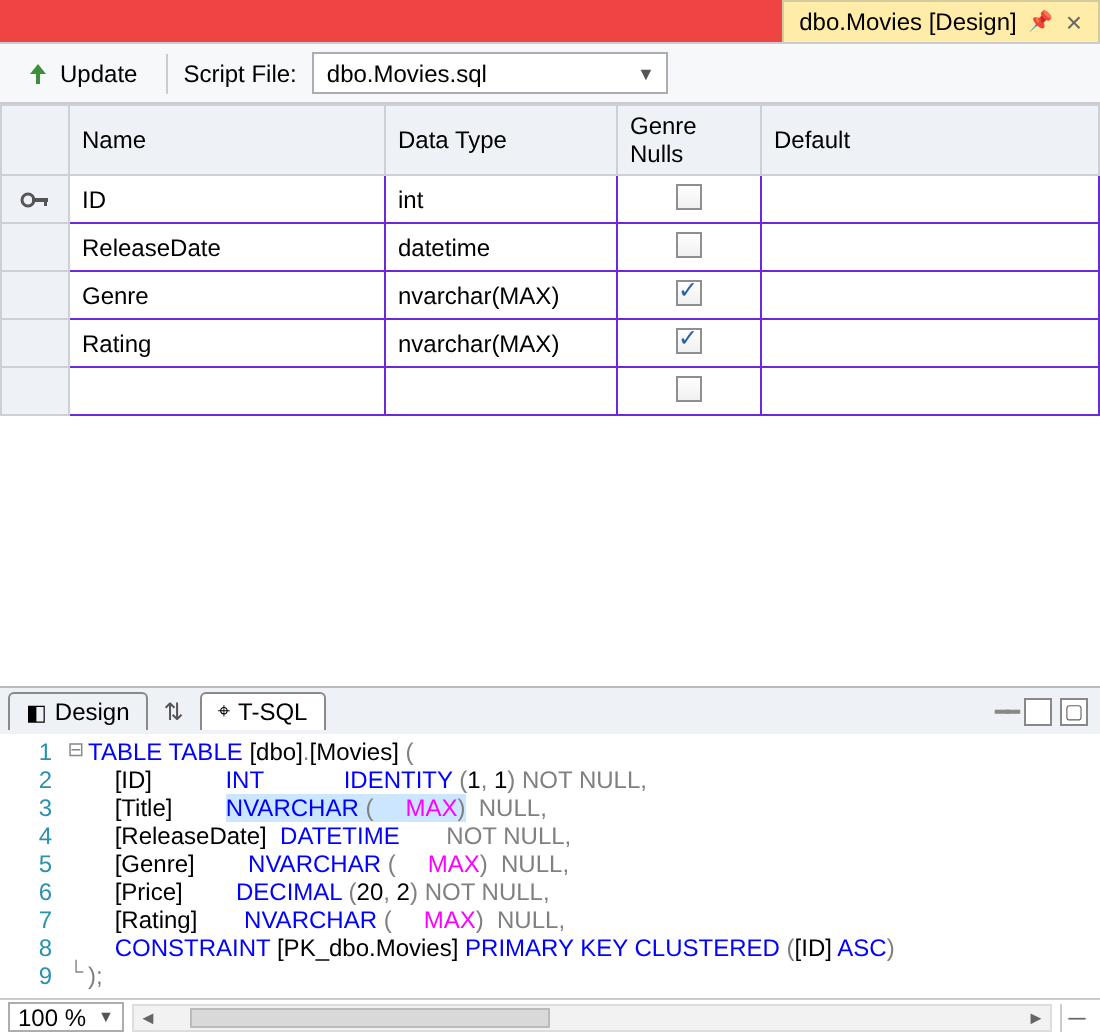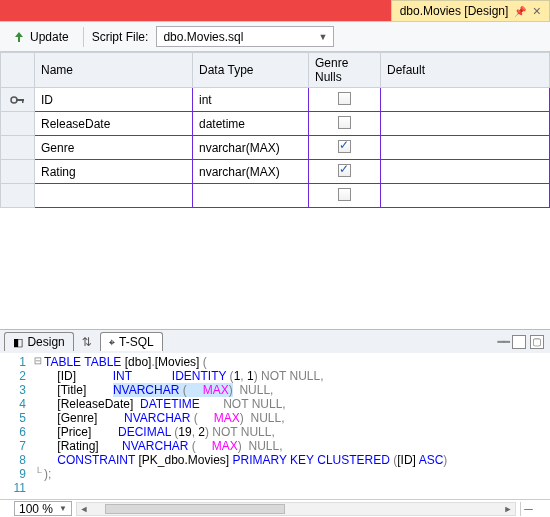--- a/index.html
+++ b/index.html
@@ -45,21 +45,21 @@
 .cline { display: flex; white-space: pre; }
 .gutter { width: 32px; text-align: right; color: #2b91af; padding-right: 6px; user-select: none; }
 .fold { width: 12px; color: #888; font-size: 10px; text-align: center; }
 .ctxt { flex: 1; color: #000; }
 .kw { color: #0000ff; }
 .tp { color: #0000ff; }
 .gray { color: #808080; }
 .pink { color: #ff00ff; padding-left: 16px; }
 .sel { background: #cde6ff; }
 
-.status { display: flex; align-items: center; border-top: 1px solid #ccc; height: 18px; padding: 0 14px; gap: 4px; font-size: 11px; }
+.status { display: flex; align-items: center; border-top: 1px solid #ccc; height: 18px; padding: 0 4px; gap: 4px; font-size: 11px; }
 .zoom { border: 1px solid #abadb3; padding: 0 4px; display: flex; align-items: center; gap: 6px; height: 15px; }
 .hscroll { flex: 1; height: 14px; background: #f2f2f2; border: 1px solid #ddd; display: flex; align-items: center; }
 .hscroll .thumb { width: 180px; height: 10px; background: #d9d9d9; border: 1px solid #bbb; margin-left: 14px; }
 .hscroll .arrow { width: 14px; text-align: center; color: #666; font-size: 9px; }
 .hscroll .arrow.right { margin-left: auto; }
 .vtools { border-left: 1px solid #ccc; width: 16px; text-align: center; color: #666; }
 </style>
 </head>
 <body>
 
@@ -163,25 +163,24 @@
     <span class="box-icon">▢</span>
   </div>
 </div>
 
 <div class="code">
   <div class="cline"><span class="gutter">1</span><span class="fold">⊟</span><span class="ctxt"><span class="kw">TABLE</span><span class="kw"> TABLE</span><span> [dbo]</span><span class="gray">.</span><span>[Movies]</span><span class="gray"> (</span></span></div>
   <div class="cline"><span class="gutter">2</span><span class="fold"></span><span class="ctxt"><span>    [ID]           </span><span class="tp">INT</span><span>            </span><span class="kw">IDENTITY</span><span class="gray"> (</span><span>1</span><span class="gray">, </span><span>1</span><span class="gray">) </span><span class="gray">NOT</span><span class="gray"> NULL,</span></span></div>
   <div class="cline"><span class="gutter">3</span><span class="fold"></span><span class="ctxt"><span>    [Title]        </span><span class="sel"><span class="tp">NVARCHAR</span><span class="gray"> (</span><span class="pink">MAX</span><span class="gray">)</span></span><span>  </span><span class="gray">NULL,</span></span></div>
   <div class="cline"><span class="gutter">4</span><span class="fold"></span><span class="ctxt"><span>    [ReleaseDate]  </span><span class="tp">DATETIME</span><span>       </span><span class="gray">NOT</span><span class="gray"> NULL,</span></span></div>
   <div class="cline"><span class="gutter">5</span><span class="fold"></span><span class="ctxt"><span>    [Genre]        </span><span class="tp">NVARCHAR</span><span class="gray"> (</span><span class="pink">MAX</span><span class="gray">)  </span><span class="gray">NULL,</span></span></div>
-  <div class="cline"><span class="gutter">6</span><span class="fold"></span><span class="ctxt"><span>    [Price]        </span><span class="tp">DECIMAL</span><span class="gray"> (</span><span>19</span><span class="gray">, </span><span>2</span><span class="gray">) </span><span class="gray">NOT</span><span class="gray"> NULL,</span></span></div>
+  <div class="cline"><span class="gutter">6</span><span class="fold"></span><span class="ctxt"><span>    [Price]        </span><span class="tp">DECIMAL</span><span class="gray"> (</span><span>20</span><span class="gray">, </span><span>2</span><span class="gray">) </span><span class="gray">NOT</span><span class="gray"> NULL,</span></span></div>
   <div class="cline"><span class="gutter">7</span><span class="fold"></span><span class="ctxt"><span>    [Rating]       </span><span class="tp">NVARCHAR</span><span class="gray"> (</span><span class="pink">MAX</span><span class="gray">)  </span><span class="gray">NULL,</span></span></div>
   <div class="cline"><span class="gutter">8</span><span class="fold"></span><span class="ctxt"><span>    </span><span class="kw">CONSTRAINT</span><span> [PK_dbo.Movies] </span><span class="kw">PRIMARY</span><span class="kw"> KEY</span><span class="kw"> CLUSTERED</span><span class="gray"> (</span><span>[ID]</span><span class="kw"> ASC</span><span class="gray">)</span></span></div>
   <div class="cline"><span class="gutter">9</span><span class="fold">└</span><span class="ctxt"><span class="gray">);</span></span></div>
-  <div class="cline"><span class="gutter">11</span><span class="fold"></span><span class="ctxt"></span></div>
 </div>
 
 <div class="status">
   <div class="zoom">
     <span>100 %</span>
     <span style="font-size:8px;color:#555">▼</span>
   </div>
   <div class="hscroll">
     <span class="arrow">◄</span>
     <div class="thumb"></div>

